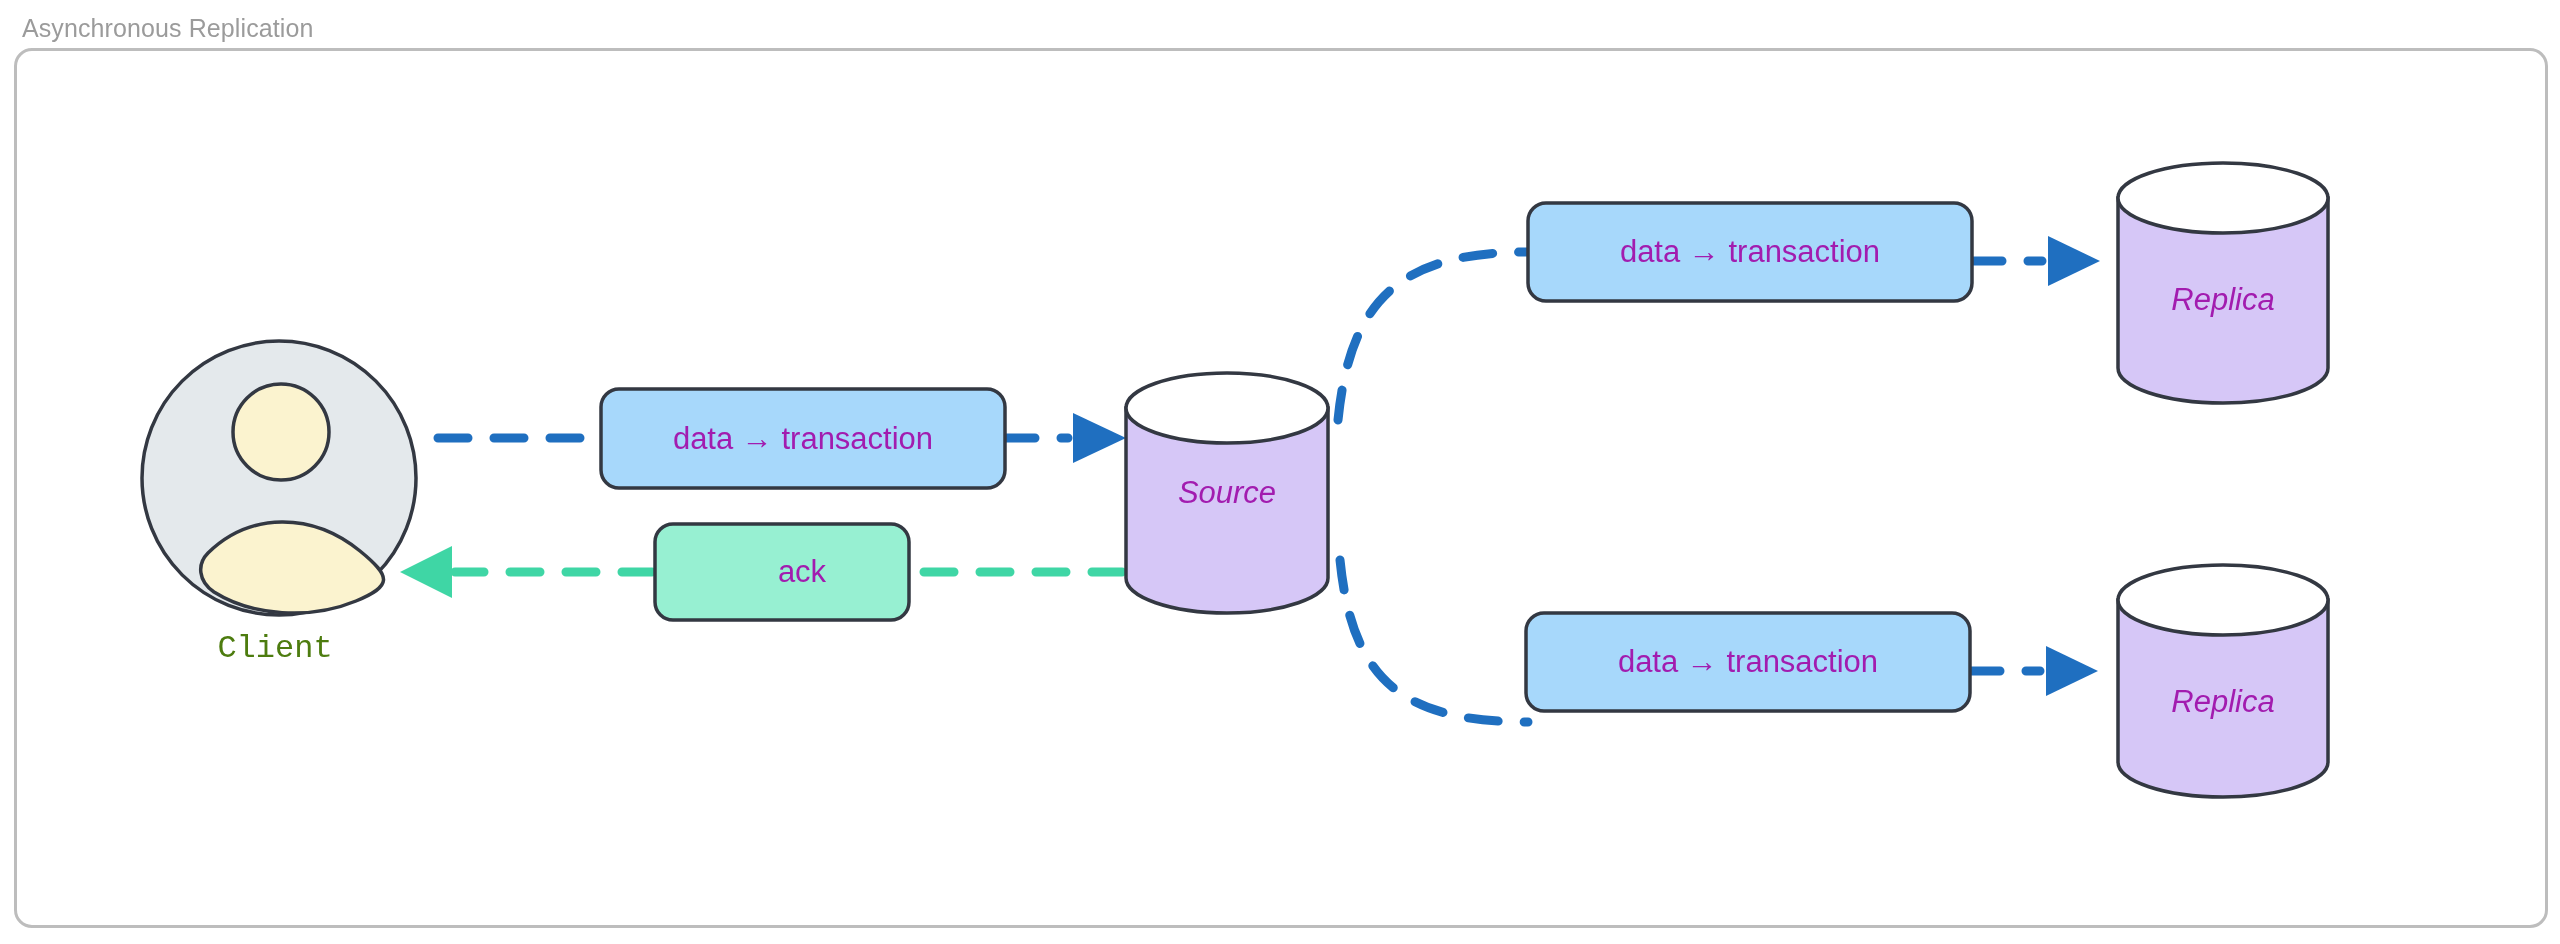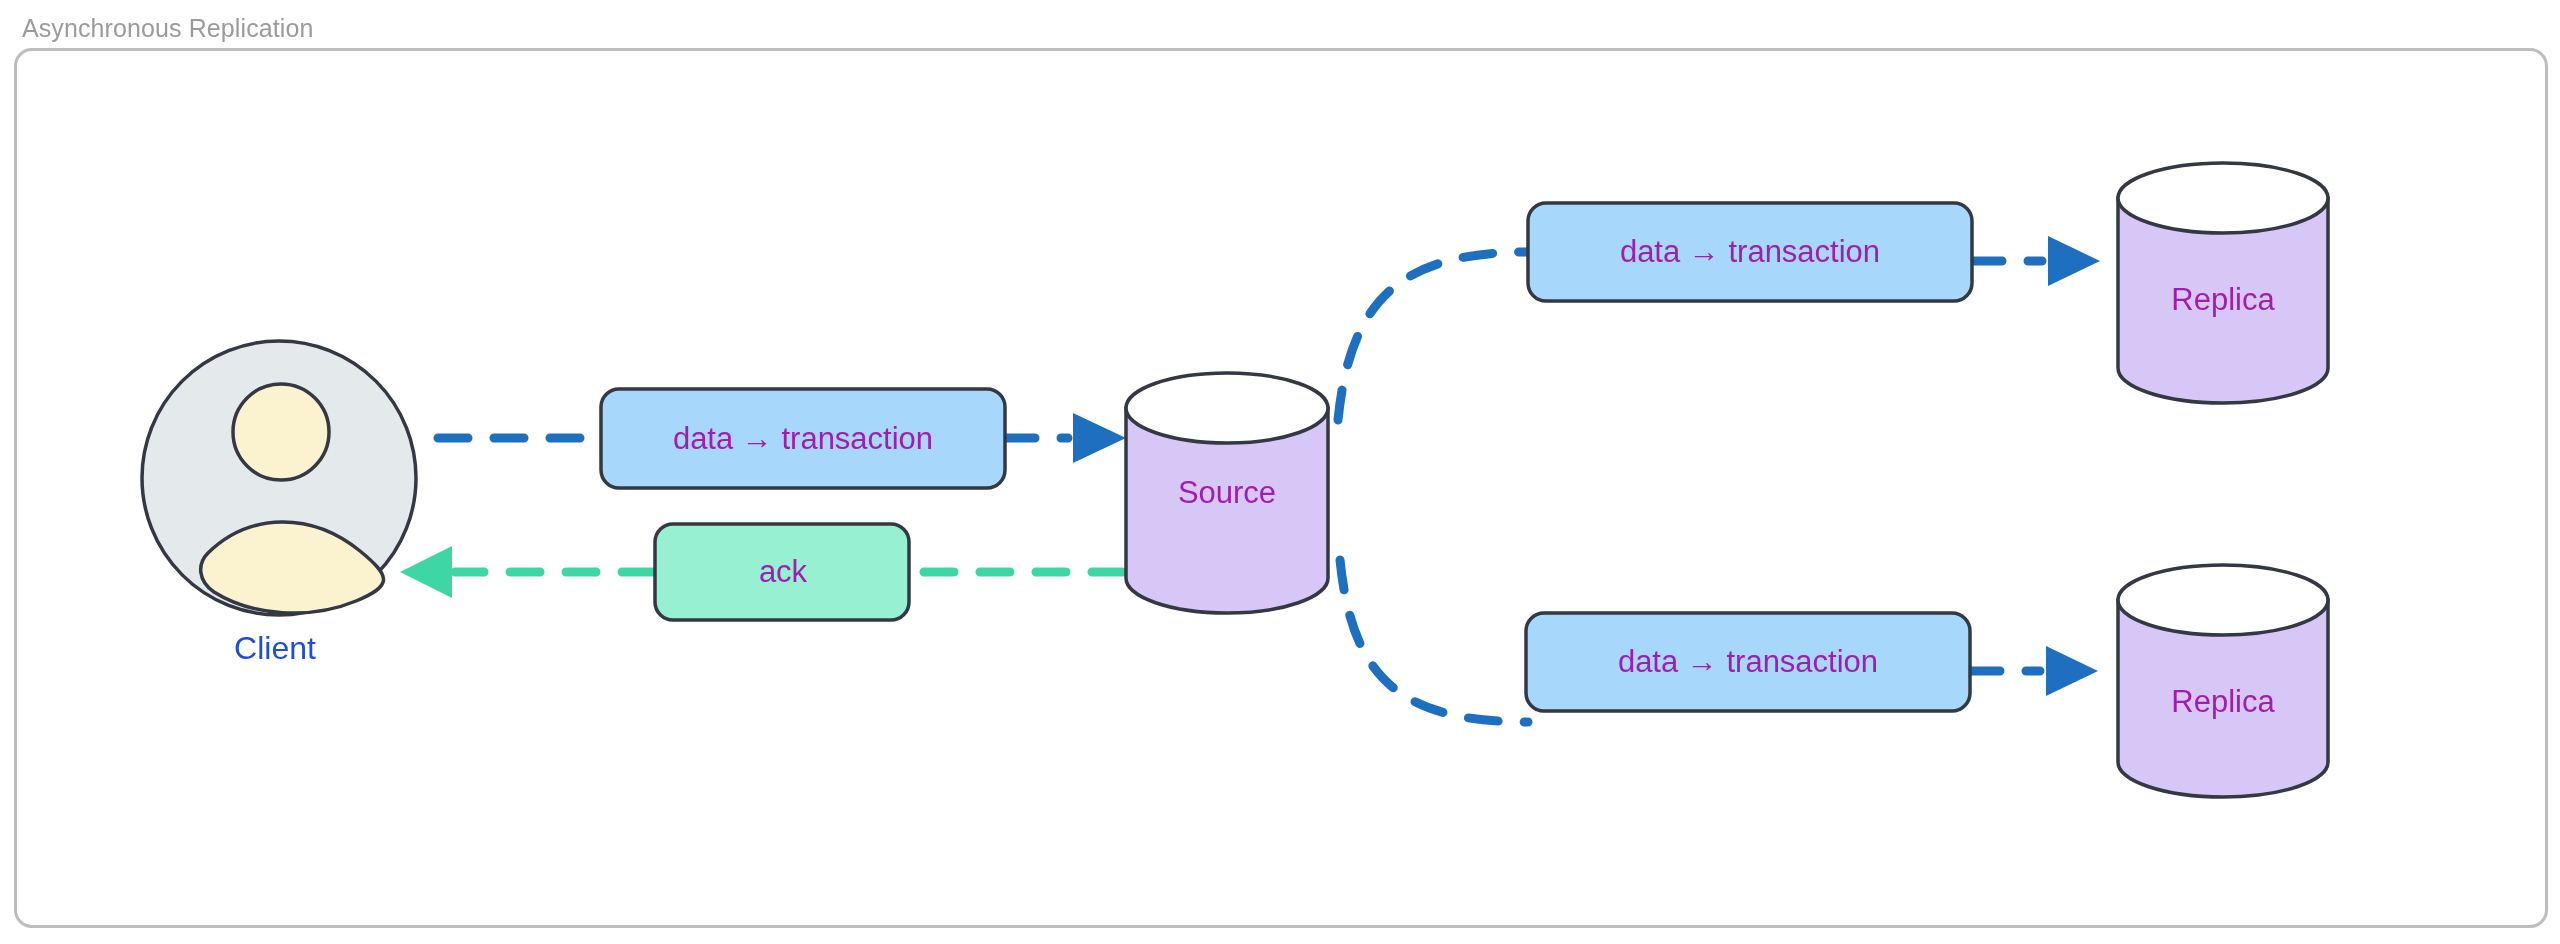--- a/index.html
+++ b/index.html
@@ -38,37 +38,38 @@
   }
   #canvas {
     position: absolute;
     left: 0;
     top: 0;
     width: 2560px;
     height: 944px;
   }
   .node-label {
     position: absolute;
-    font-family: Liberation Sans, sans-serif;
-    color: #1d4ed8;
+    font-family: Liberation Mono, monospace;
+    color: #4d7c0f;
     white-space: nowrap;
     text-align: center;
   }
   .box-label {
     position: absolute;
     display: flex;
     align-items: center;
     justify-content: center;
     font-size: 31px;
     color: #a21caf;
     white-space: nowrap;
     pointer-events: none;
   }
   .cyl-label {
     font-size: 31px;
+    font-style: italic;
   }
   #client-caption {
     left: 140px;
     top: 630px;
     width: 270px;
     font-size: 32px;
   }
 </style>
 </head>
 <body>
@@ -159,21 +160,21 @@
       <rect x="1528" y="203" width="444" height="98" rx="18" ry="18" fill="#a7d8fb" stroke="#333842" stroke-width="3.5"></rect>
     </g>
 
     <g>
       <rect x="1526" y="613" width="444" height="98" rx="18" ry="18" fill="#a7d8fb" stroke="#333842" stroke-width="3.5"></rect>
     </g>
   </svg>
 
   <div class="box-label" style="left:601px; top:389px; width:404px; height:99px;">data → transaction</div>
 
-  <div class="box-label" style="left:674px; top:524px; width:218px; height:96px;">ack</div>
+  <div class="box-label" style="left:693px; top:524px; width:218px; height:96px;">ack</div>
 
   <div class="box-label" style="left:1528px; top:203px; width:444px; height:98px;">data → transaction</div>
 
   <div class="box-label" style="left:1526px; top:613px; width:444px; height:98px;">data → transaction</div>
 
   <div class="box-label cyl-label" style="left:1126px; top:473px; width:202px; height:40px;text-align:right;">Source</div>
 
   <div class="box-label cyl-label" style="left:2118px; top:280px; width:210px; height:40px;">Replica</div>
 
   <div class="box-label cyl-label" style="left:2118px; top:682px; width:210px; height:40px;">Replica</div>

